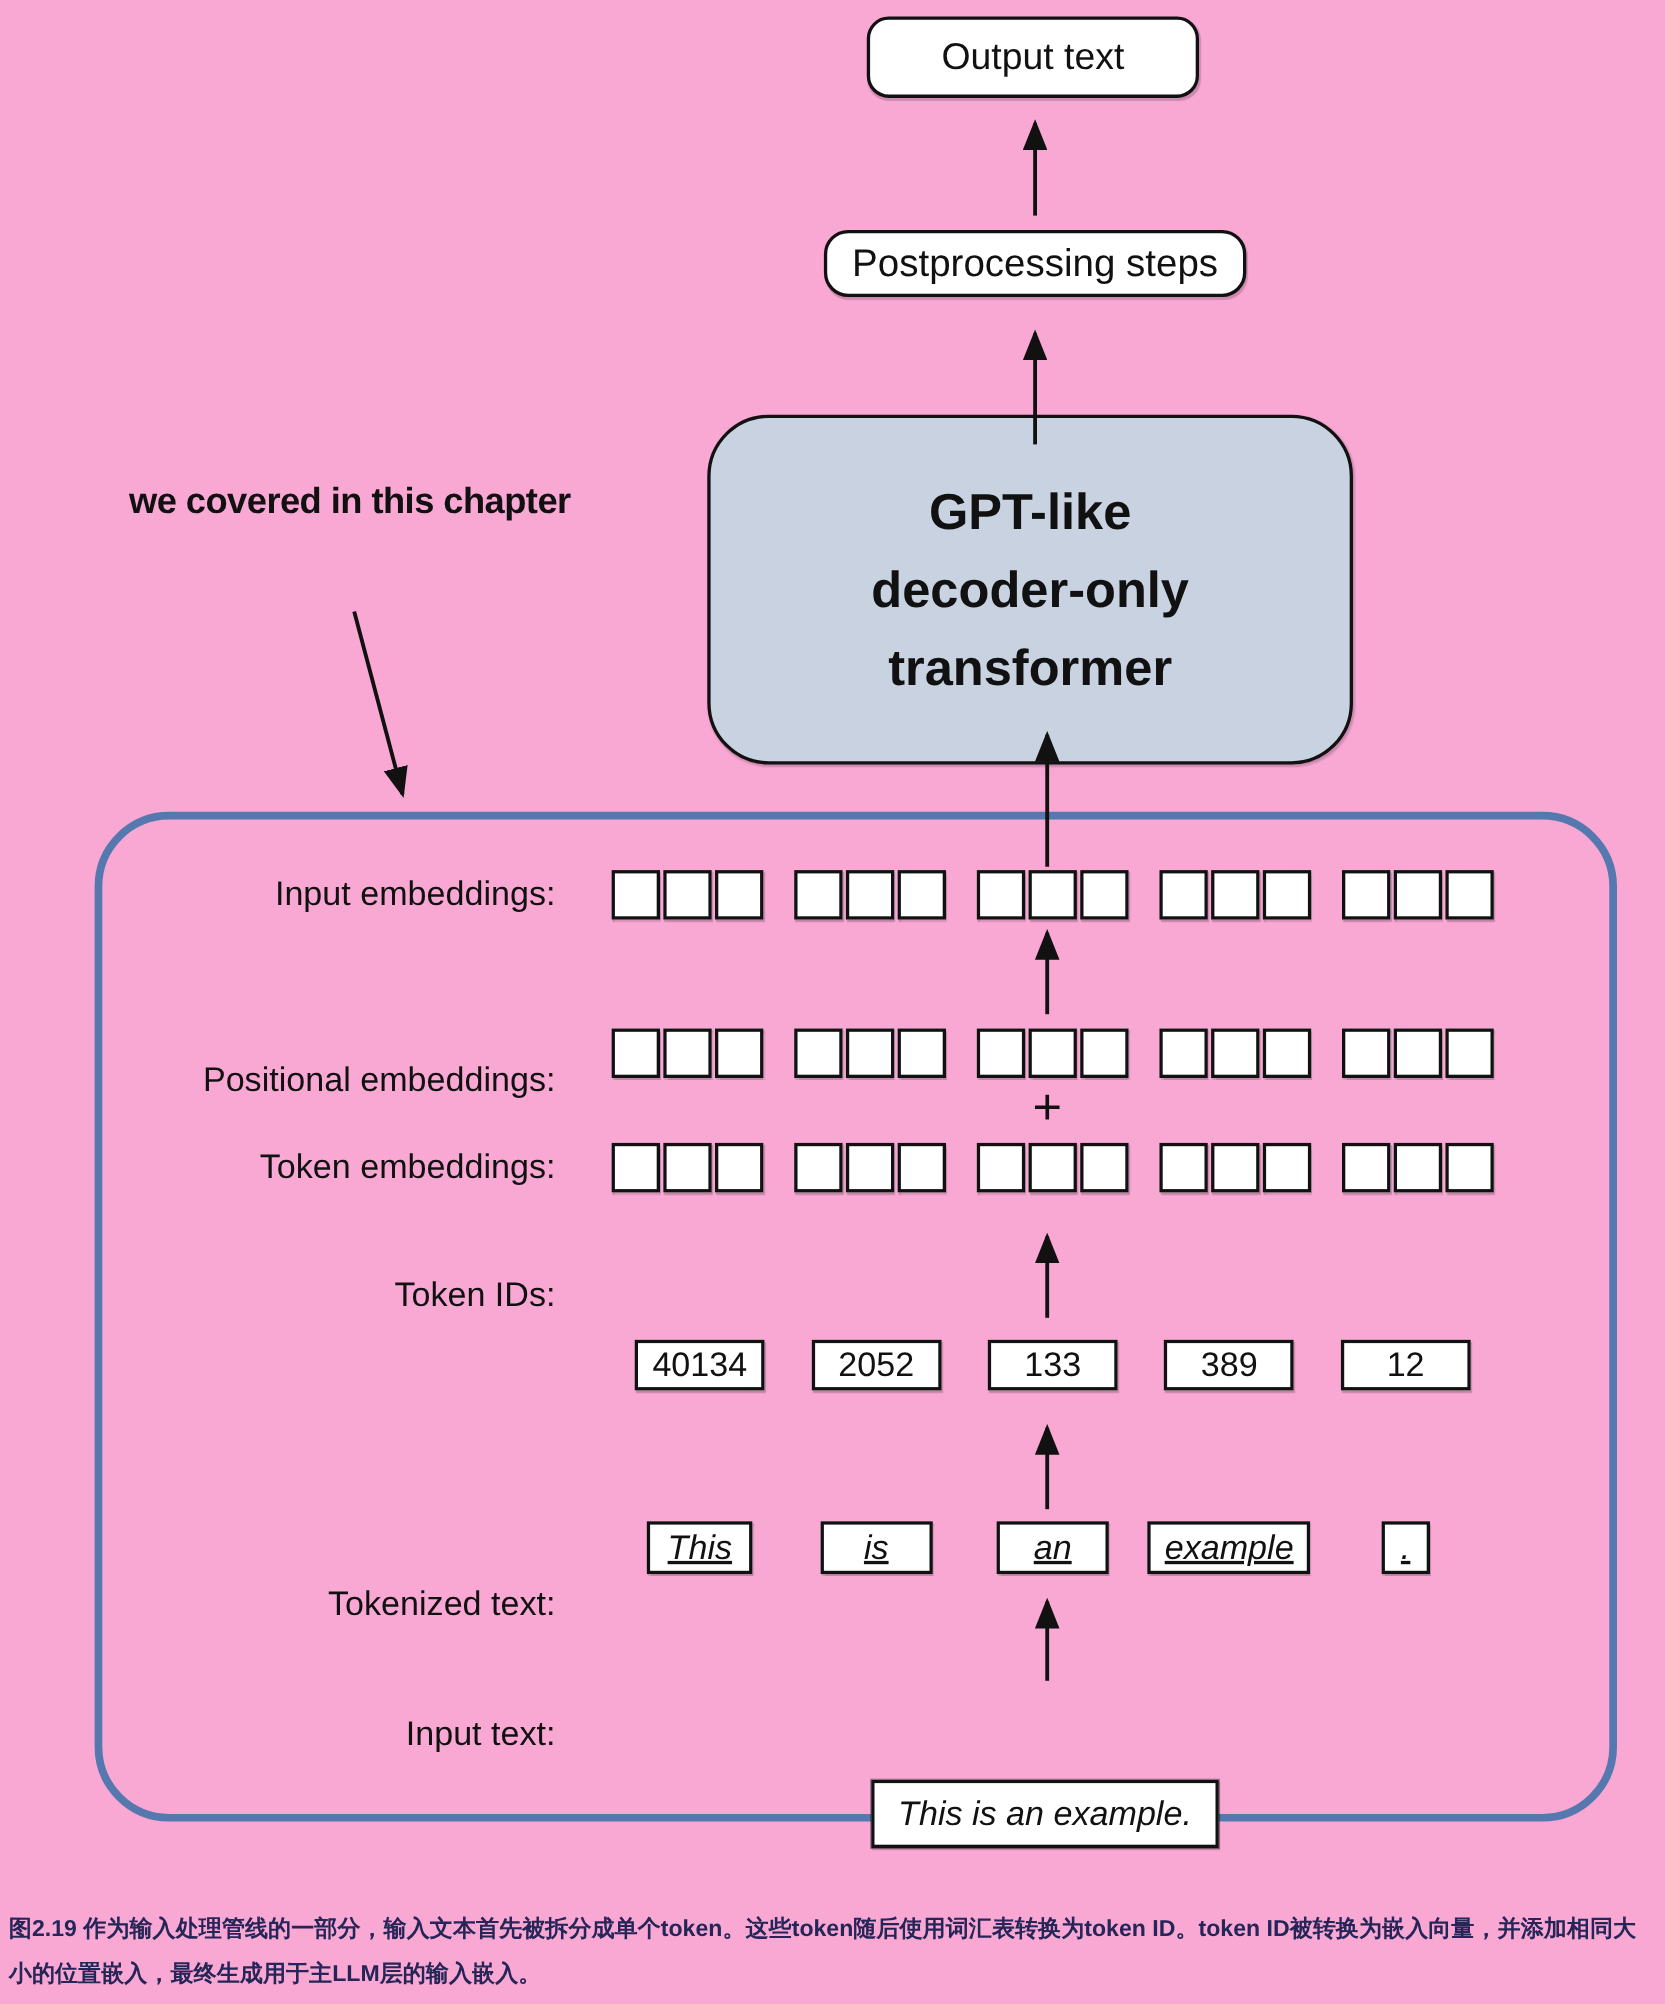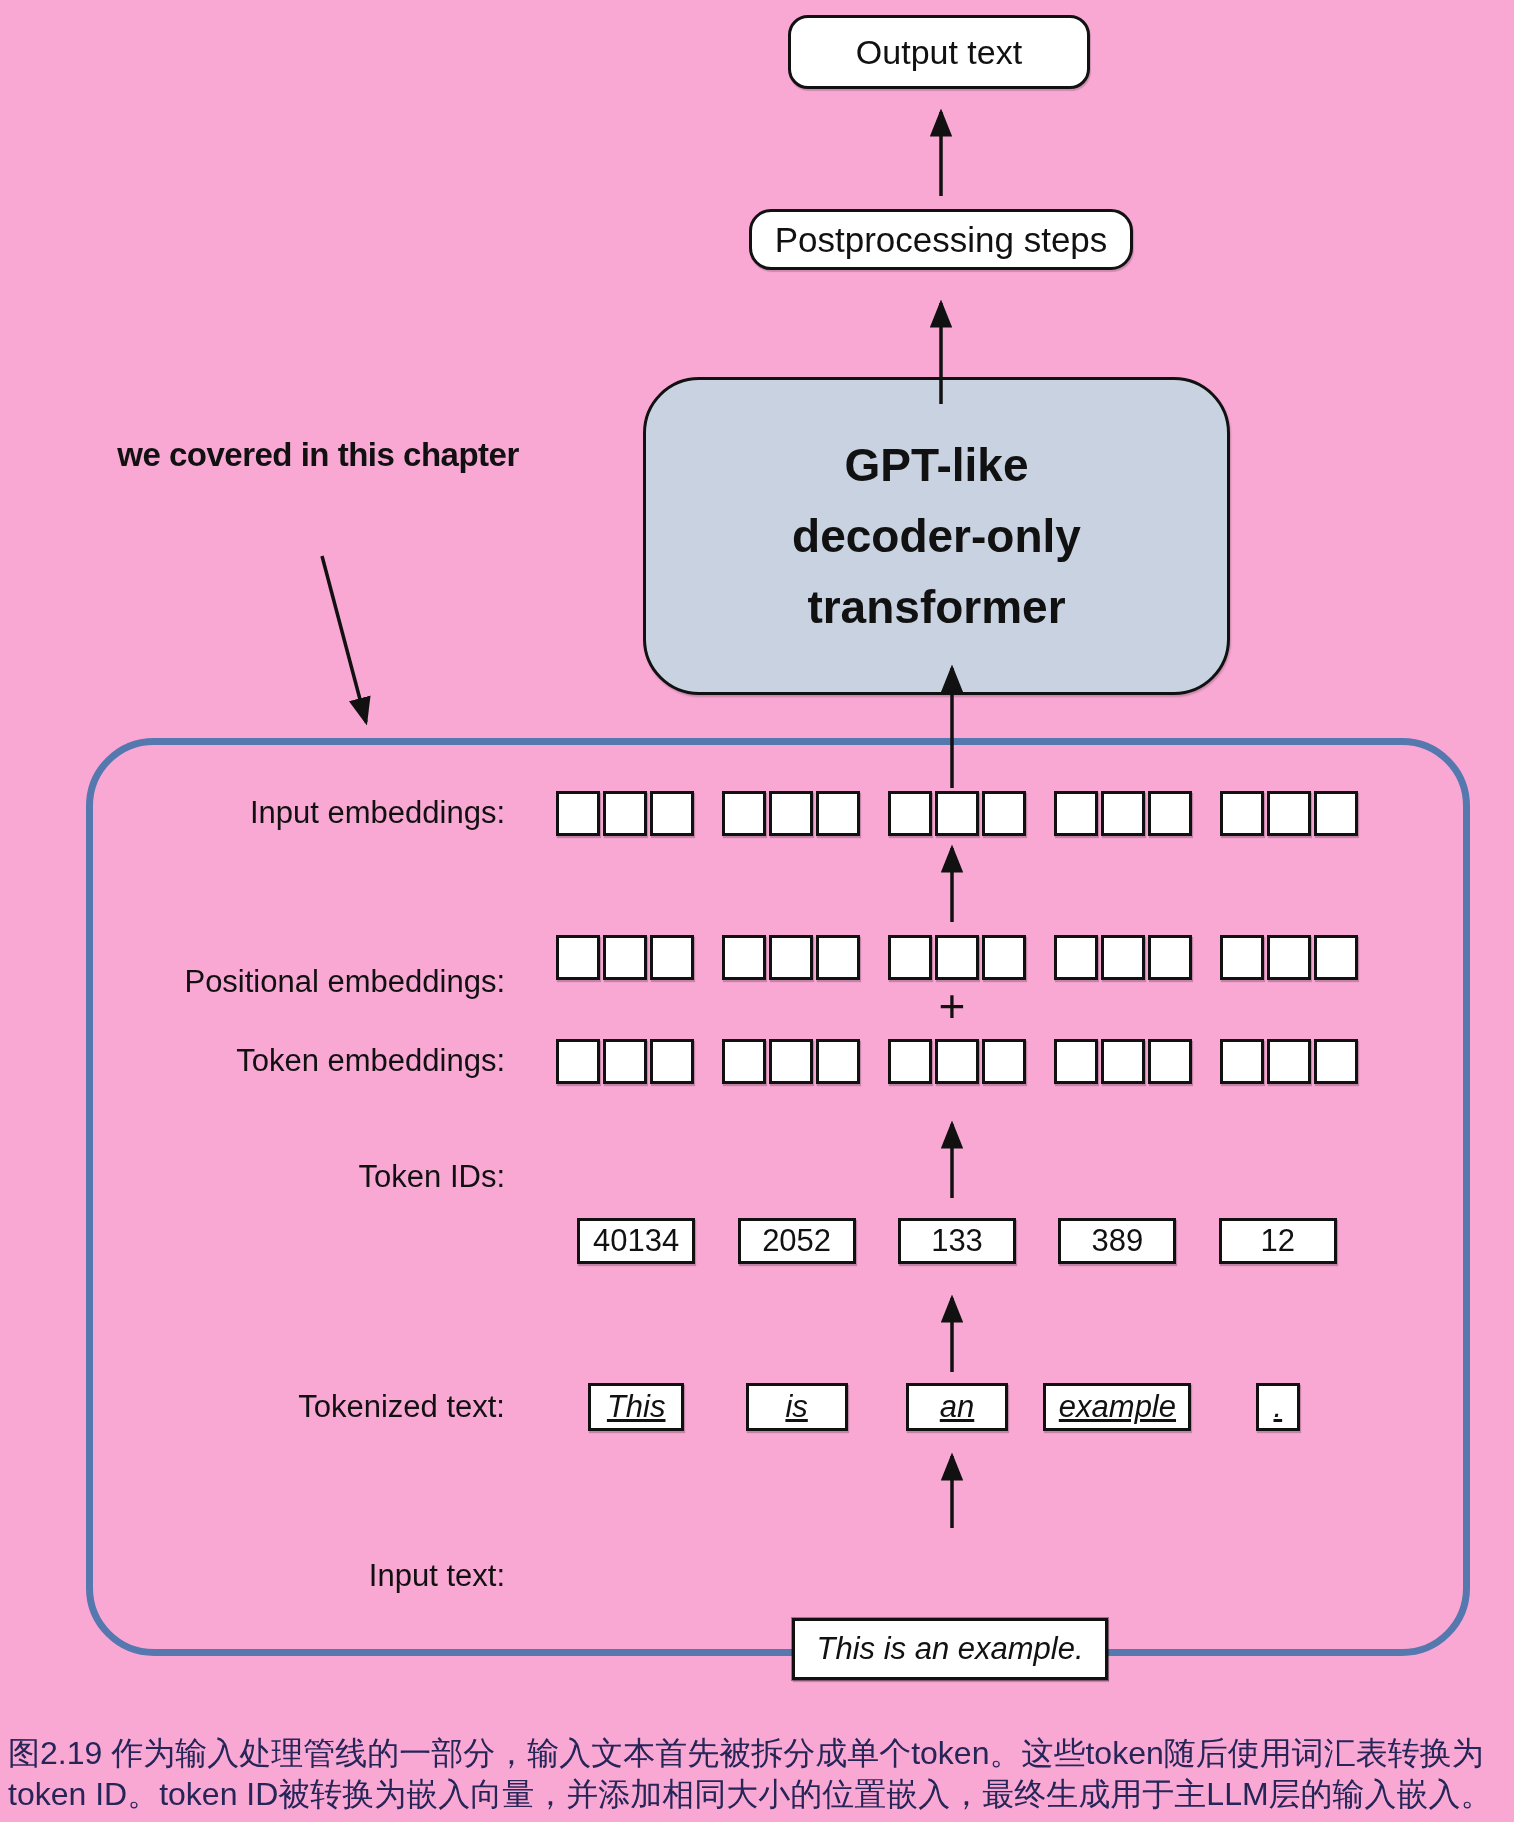--- a/index.html
+++ b/index.html
@@ -42,21 +42,21 @@
   }
   
   .rowlabel{
     position:absolute;left:100px;width:405px;text-align:right;
     font-size:31px;line-height:40px;white-space:nowrap;
   }
   .lab-inputemb{top:793px;}
   .lab-posemb{top:937px;margin-top:25px;}
   .lab-tokemb{top:1041px;}
   .lab-tokids{top:1157px;}
-  .lab-toktext{top:1387px;}
+  .lab-toktext{top:1438px;}
   .lab-inputtext{top:1556px;}
   
   .squares-row{position:absolute;left:556px;width:802px;display:flex;gap:28px;}
   .sq-input{top:791px;}
   .sq-pos{top:935px;}
   .sq-tok{top:1039px;}
   .sq-group{display:flex;gap:3px;}
   .sq{
     width:44px;height:45px;background:#fff;border:3px solid var(--stroke);
     box-shadow:1px 2px 1px rgba(0,0,0,0.22);
@@ -90,22 +90,23 @@
   .input-text-box{
     position:absolute;left:792px;top:1618px;width:316px;height:62px;
     background:#fff;border:3px solid var(--stroke);
     display:flex;align-items:center;justify-content:center;
     font-size:31px;font-style:italic;
     box-shadow:0 0 0 1px rgba(0,0,0,0.35),1px 2px 1px rgba(0,0,0,0.22);
   }
   
   .caption{
     position:absolute;left:8px;top:1733px;width:1500px;
-    font-size:32px;line-height:41px;color:var(--caption-color);
+    font-size:21px;line-height:41px;color:var(--caption-color);
     font-family:"Liberation Sans","DejaVu Sans",sans-serif;
+    font-weight:bold;
   }
   
   .arrows{position:absolute;left:0;top:0;width:1514px;height:1822px;pointer-events:none;}
   .arrow-line{stroke:var(--stroke);stroke-width:3.5px;}
   .arrowhead-shape{fill:var(--stroke);}
 </style>
 </head>
 <body>
 
 <div class="canvas">

